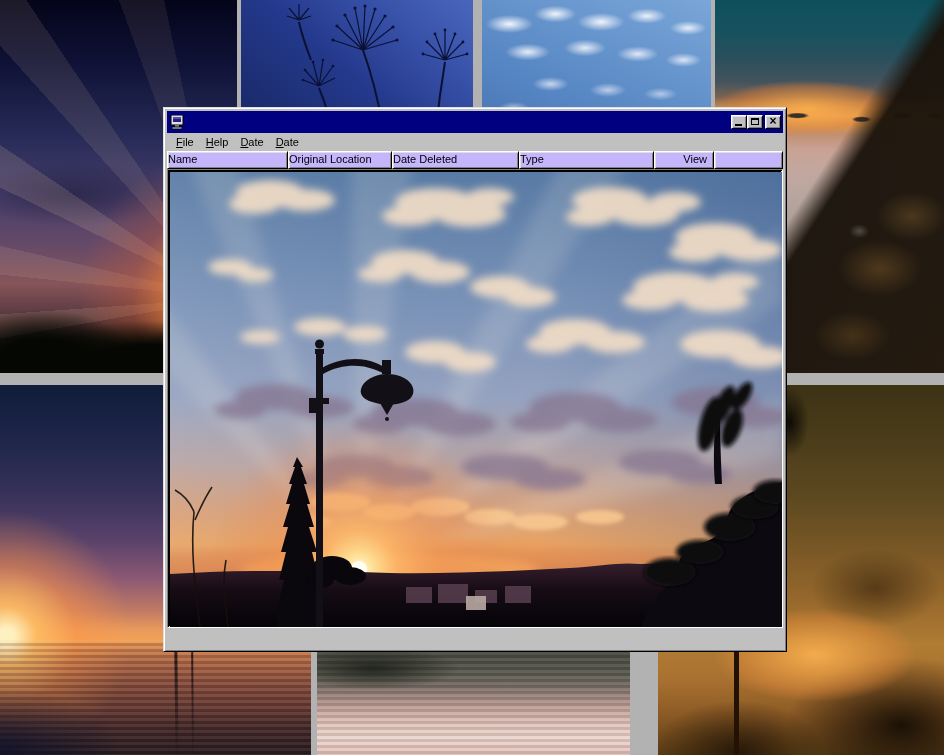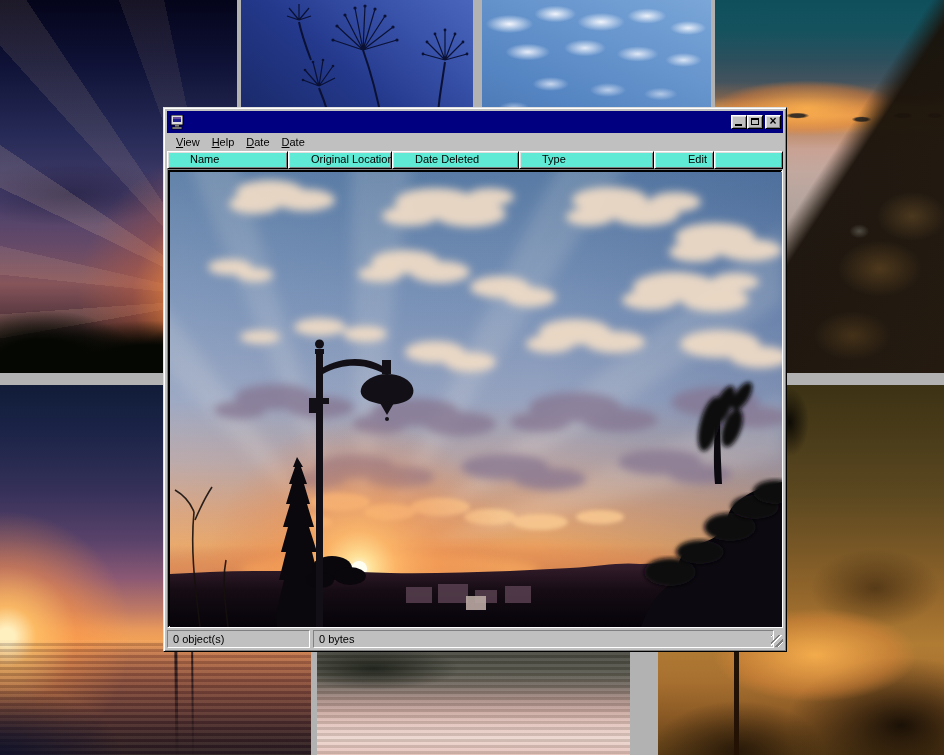--- a/index.html
+++ b/index.html
@@ -94,23 +94,23 @@
     padding:0;position:relative;display:inline-flex;align-items:center;justify-content:center;
     font-family:"Liberation Sans",sans-serif;}
   .btn-close{margin-left:2px;}
   .glyph-min{position:absolute;left:3px;bottom:2px;width:7px;height:2px;background:#000;}
   .glyph-max{width:8px;height:7px;border:1px solid #000;border-top:2px solid #000;margin-bottom:1px;}
   .glyph-close{font-size:12px;font-weight:bold;color:#000;line-height:10px;margin-top:-2px;}
   .menubar{height:18px;display:flex;align-items:center;padding-left:3px;font-size:11px;color:#000;}
   .menu-item{display:inline-block;padding:1px 6px;}
   .menu-item::first-letter{text-decoration:underline;}
   .headerrow{height:18px;display:flex;font-size:11px;color:#000;}
-  .hcell{height:18px;background:#5eead4;border:1px solid;border-color:#fff #000 #000 #fff;
+  .hcell{height:18px;background:#c4b5fd;border:1px solid;border-color:#fff #000 #000 #fff;
     box-shadow:inset 1px 1px 0 #dfdfdf, inset -1px -1px 0 #808080;
-    padding:1px 6px 0 22px;white-space:nowrap;overflow:hidden;}
+    padding:1px 6px 0 0;white-space:nowrap;overflow:hidden;}
   .w-name{width:121px;}.w-loc{width:104px;}.w-date{width:127px;}.w-type{width:135px;}
   .w-size{width:60px;text-align:right;}.w-rest{flex:1;}
   .client{height:459px;border:1px solid;border-color:#808080 #fff #fff #808080;
     box-shadow:inset 1px 1px 0 #000, inset -1px -1px 0 #dfdfdf;padding:2px;background:#000;}
   .client svg.photo{display:block;width:612px;height:455px;}
   .statusbar{height:20px;display:flex;align-items:flex-end;gap:3px;position:relative;padding-top:2px;}
   .spanel{height:18px;border:1px solid;border-color:#808080 #fff #fff #808080;
     font-size:11px;color:#000;padding:2px 0 0 5px;white-space:nowrap;overflow:hidden;}
   .sp1{width:143px;}
   .sp2{flex:1;margin-right:9px;}
@@ -198,32 +198,32 @@
         <button class="tb-btn btn-max">
             <span class="glyph-max"></span>
           </button>
         <button class="tb-btn btn-close">
             <span class="glyph-close">×</span>
           </button>
       </span>
     </div>
 
     <div class="menubar">
-      <span class="menu-item">View</span>
+      <span class="menu-item">File</span>
       <span class="menu-item">Help</span>
       <span class="menu-item">Date</span>
       <span class="menu-item">Date</span>
     </div>
 
     <div class="headerrow">
       <div class="hcell w-name">Name</div>
       <div class="hcell w-loc">Original Location</div>
       <div class="hcell w-date">Date Deleted</div>
       <div class="hcell w-type">Type</div>
-      <div class="hcell w-size">Edit</div>
+      <div class="hcell w-size">View</div>
       <div class="hcell w-rest"></div>
     </div>
 
     <div class="client">
       <svg class="photo" viewBox="0 0 612 455" preserveAspectRatio="none">
         <defs>
           <linearGradient id="sky" x1="0" y1="0" x2="0" y2="1">
             <stop offset="0" stop-color="#587aa4"></stop>
             <stop offset="0.30" stop-color="#7b93b8"></stop>
             <stop offset="0.50" stop-color="#96a3c0"></stop>
@@ -395,20 +395,15 @@
           <rect x="212" y="188" width="9" height="14"></rect>
           <path d="M217,202 C204,202 193,209 191,217 C189,224 196,229 206,231 C213,233 224,233 231,231 C240,229 245,223 243,216 C241,208 230,202 217,202 Z"></path>
           <path d="M210,231 L217,243 L224,231 Z"></path>
           <circle cx="217" cy="247" r="2"></circle>
           <rect x="139" y="226" width="20" height="6"></rect>
           <rect x="139" y="232" width="7" height="9"></rect>
         </g>
       </svg>
     </div>
 
-    <div class="statusbar">
-      <div class="spanel sp1">0 object(s)</div>
-      <div class="spanel sp2">0 bytes</div>
-      <div class="grip"></div>
-    </div>
 
   </div>
 </div>
 
 </body></html>

